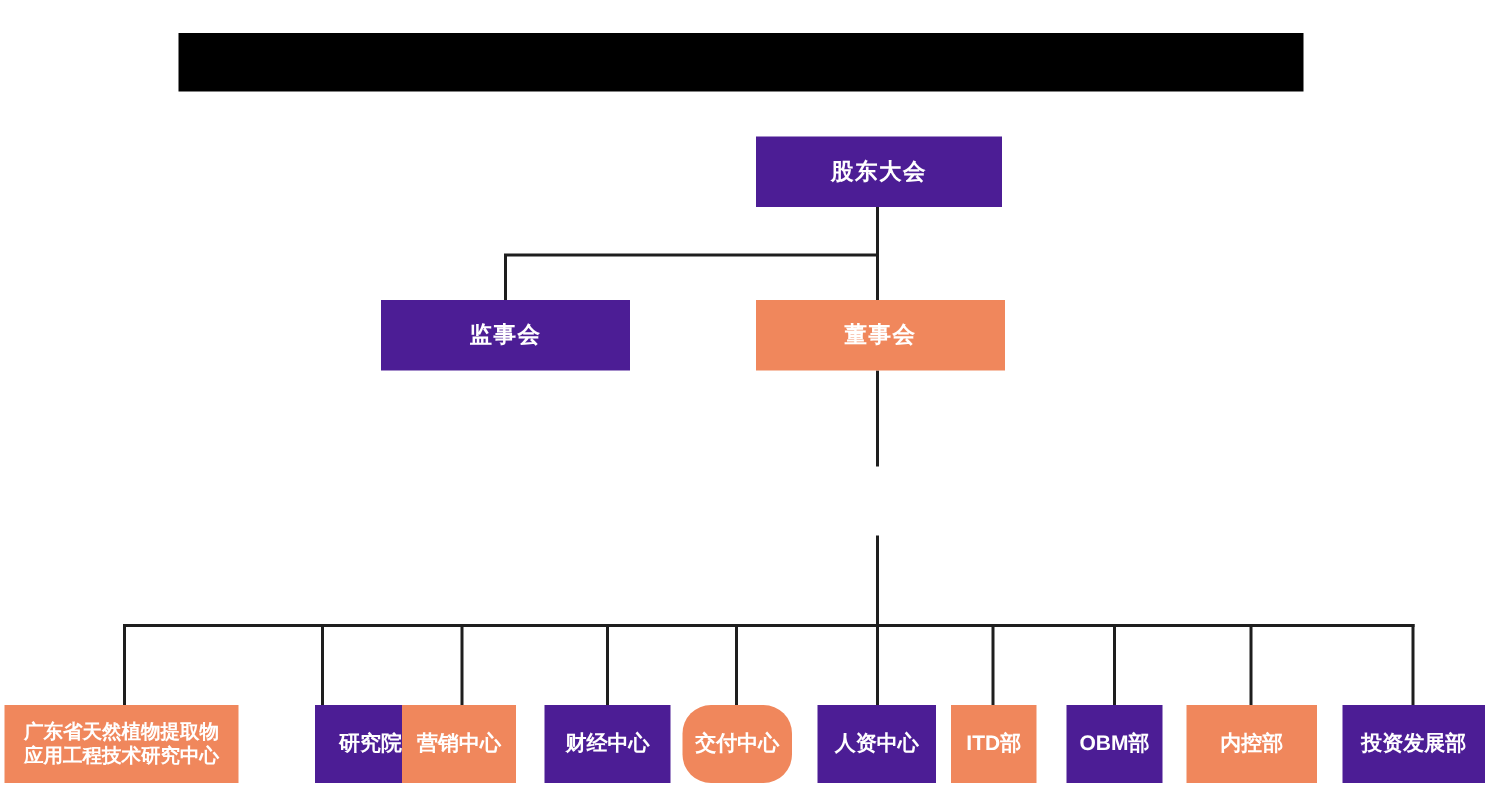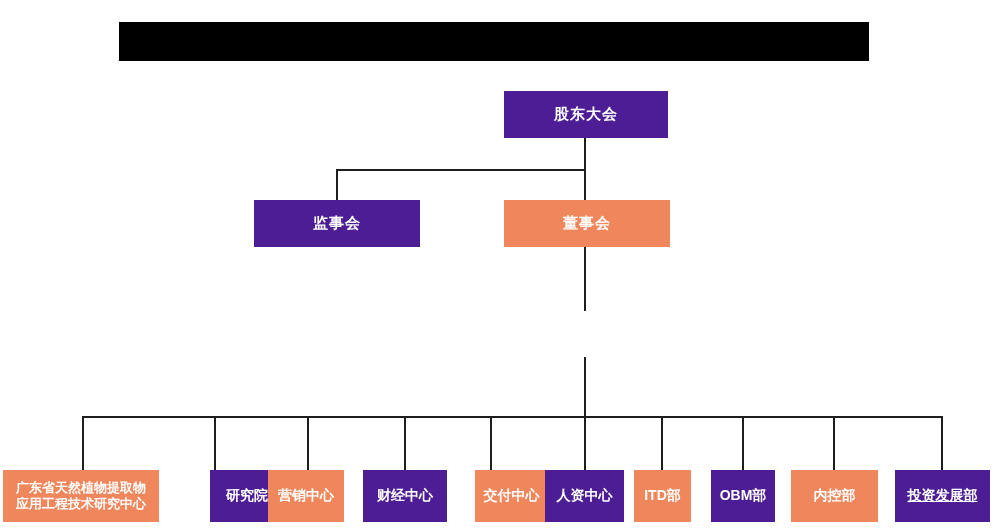--- a/index.html
+++ b/index.html
@@ -54,26 +54,26 @@
   #n-shareholders { left: 504px; top: 91px;  width: 164px; }
   #n-supervisory  { left: 254px; top: 200px; width: 166px; }
   #n-board        { left: 504px; top: 200px; width: 166px; }
   #n-management   { left: 504px; top: 311px; width: 165px; }
 
   
   #n-d0 { left: 3px;   width: 156px; }
   #n-d1 { left: 178px; width: 74px; margin-left: 32px; }
   #n-d2 { left: 268px; width: 76px; }
   #n-d3 { left: 363px; width: 84px; }
-  #n-d4 { left: 475px; width: 73px; }
+  #n-d4 { left: 455px; width: 73px; border-radius: 19px; }
   #n-d5 { left: 545px; width: 79px; }
   #n-d6 { left: 634px; width: 57px; }
   #n-d7 { left: 711px; width: 64px; }
   #n-d8 { left: 791px; width: 87px; }
-  #n-d9 { left: 895px; width: 95px; text-decoration: underline; }
+  #n-d9 { left: 895px; width: 95px; }
 
   
   #l-root-down      { left: 584px; top: 138px; height: 62px; }
   #l-branch         { left: 336px; top: 169px; width: 250px; }
   #l-supervisory    { left: 336px; top: 170px; height: 30px; }
   #l-board-mgmt     { left: 584px; top: 247px; height: 64px; }
   #l-mgmt-dist      { left: 584px; top: 357px; height: 60px; }
   #l-distributor    { left: 82px;  top: 416px; width: 861px; }
   .drop             { top: 416px; height: 54px; }
   #l-drop0 { left: 82px; }

